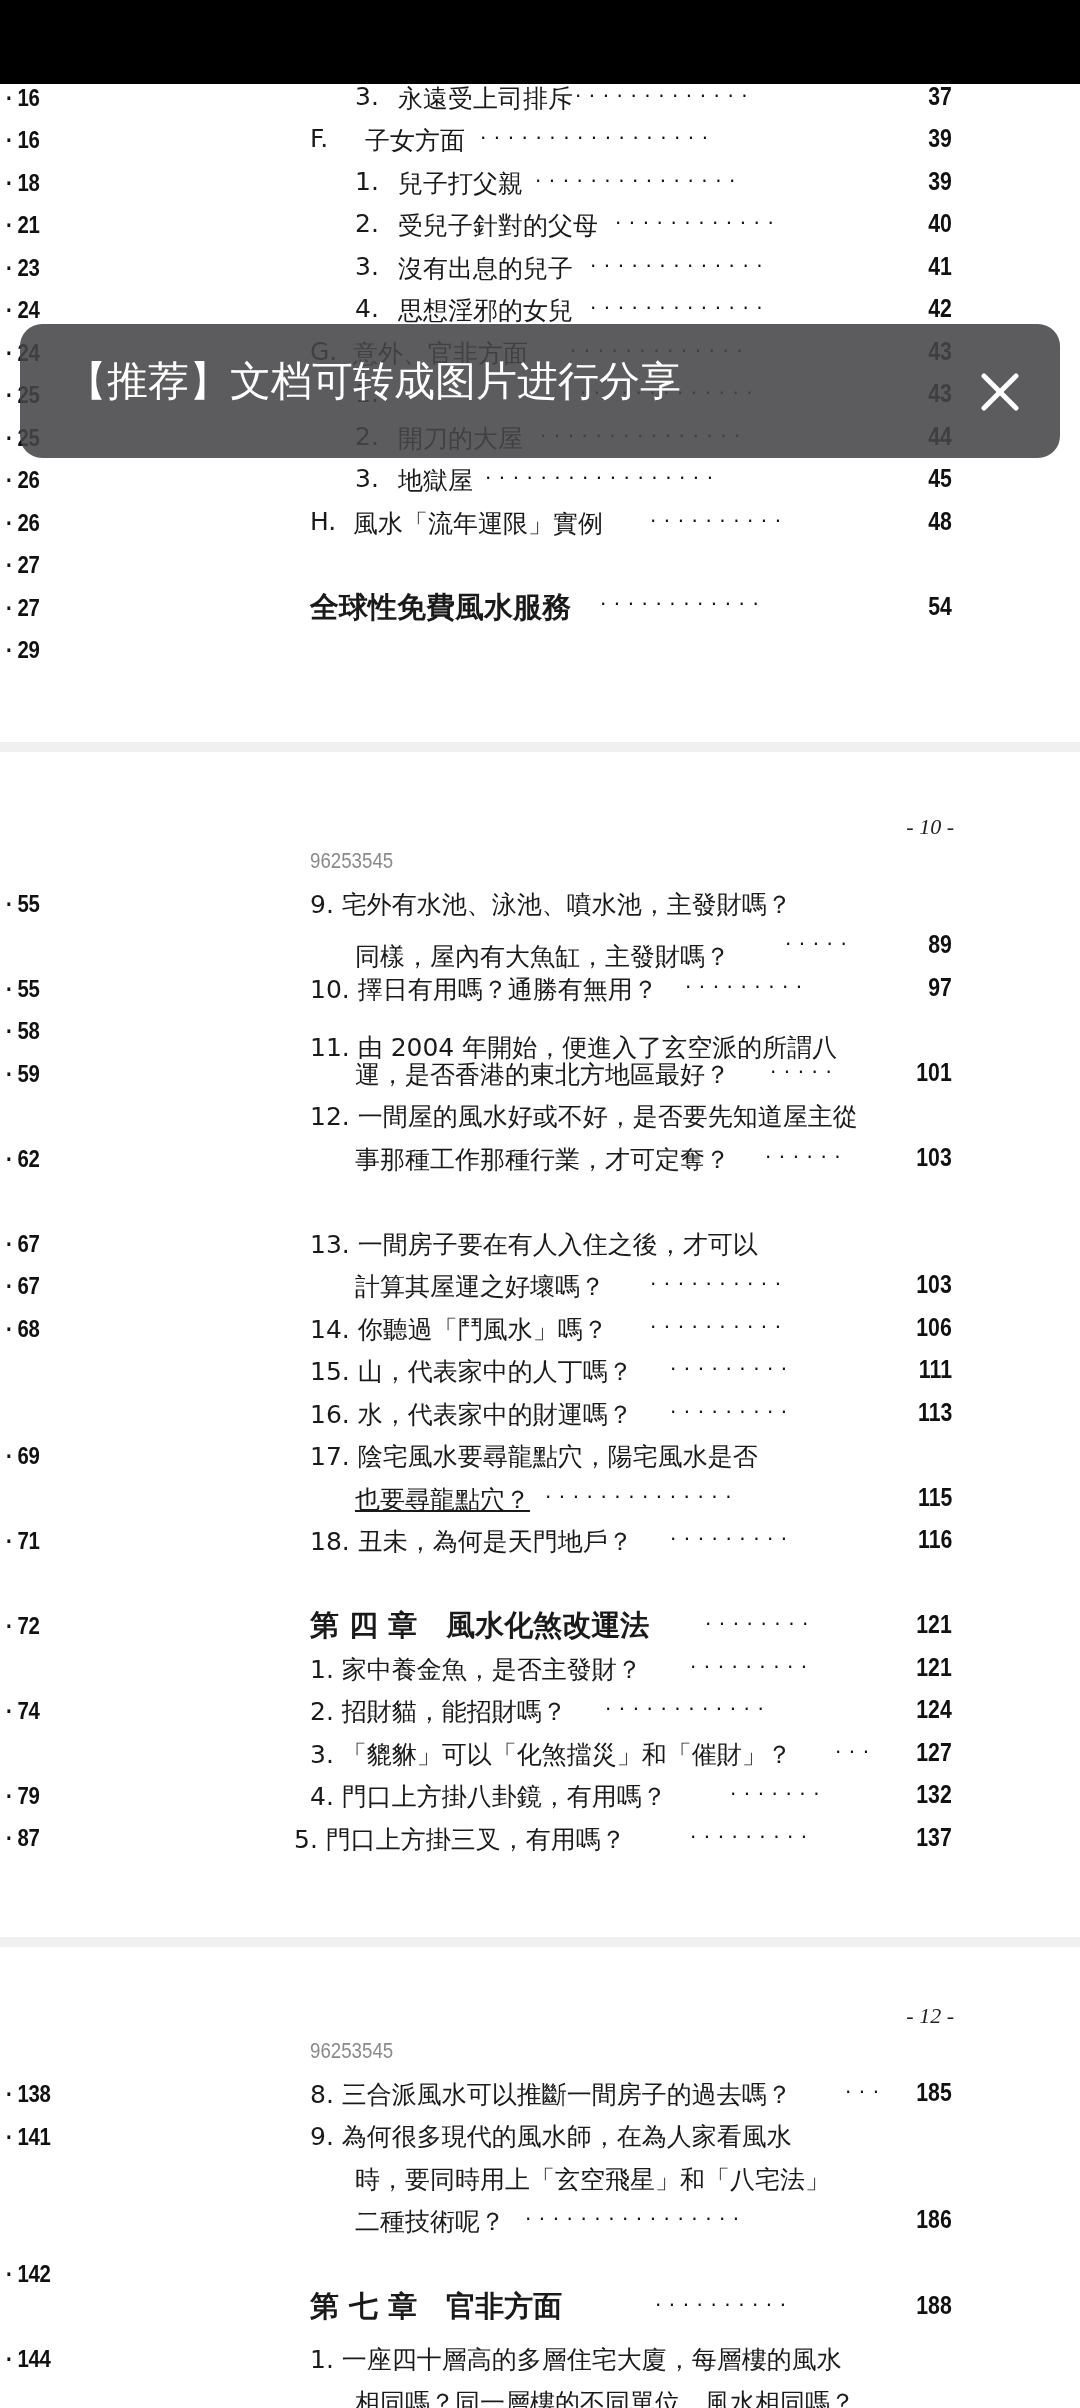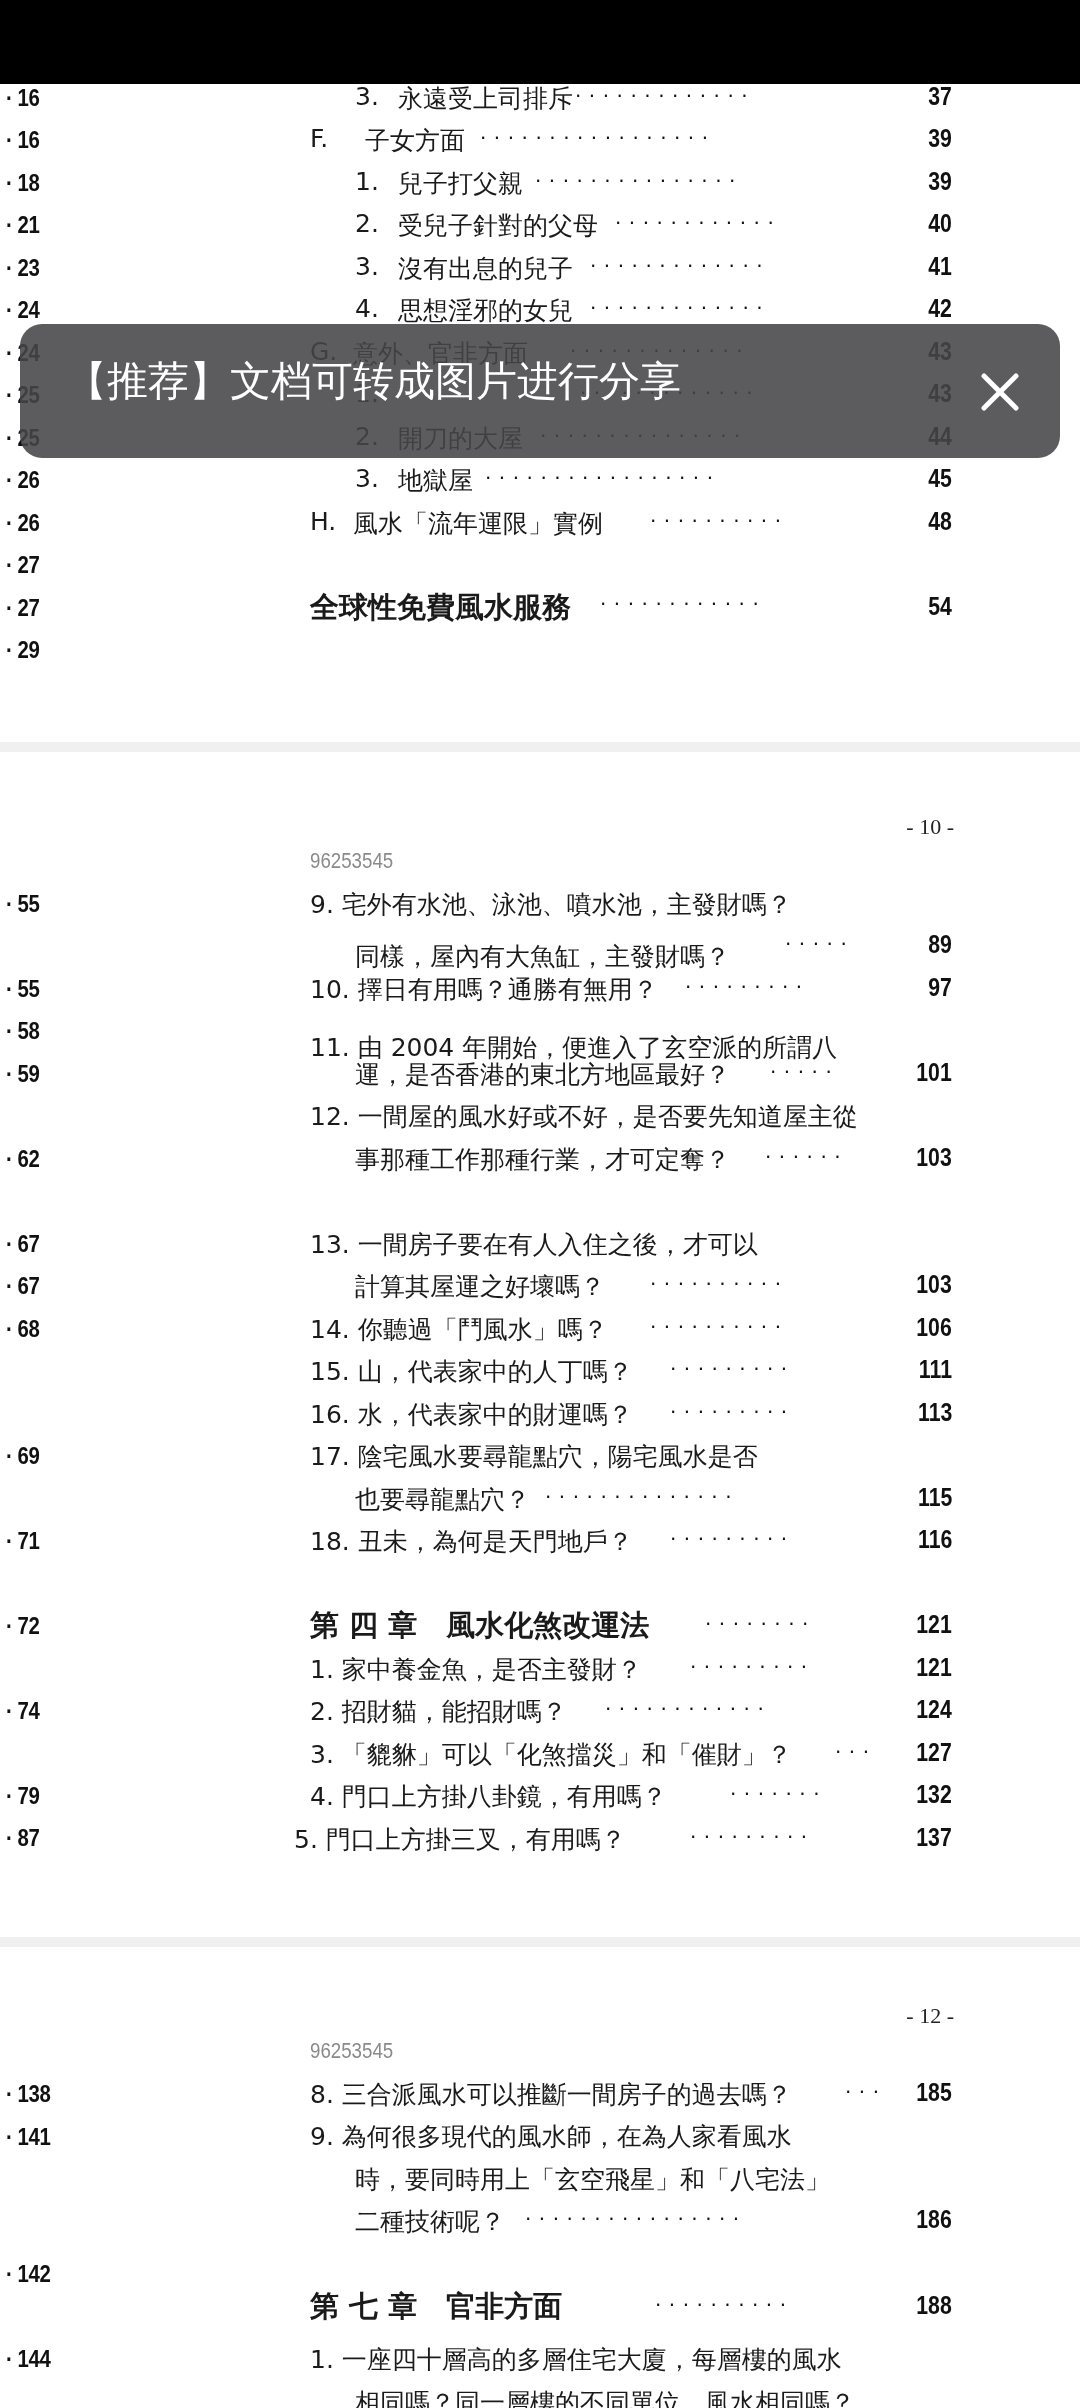--- a/index.html
+++ b/index.html
@@ -21,21 +21,21 @@
   }
   .entry.bold { font-weight:bold; font-size:29px; }
   .dots {
     position:absolute; font-size:20px; letter-spacing:7.5px; color:#111; white-space:nowrap; overflow:hidden;
   }
   .pnum {
     position:absolute; right:128px; font-size:25px; font-weight:bold;
     font-family:"Liberation Sans", sans-serif; transform:scaleX(0.85); transform-origin:right;
   }
   .page-label {
-    position:absolute; right:126px; font-size:22px; font-family:"Liberation Serif", serif; color:#222;
+    position:absolute; right:126px; font-size:22px; font-family:"Liberation Serif", serif; color:#222;font-style:italic;
   }
   .watermark {
     position:absolute; left:310px; font-size:22px; color:#8a8a8a;
     font-family:"Liberation Sans", sans-serif; transform:scaleX(0.85); transform-origin:left;
   }
   
   .banner {
     position:absolute; left:20px; top:324px; width:1040px; height:134px;
     background:rgba(70,70,72,0.88); border-radius:22px;
   }
@@ -217,21 +217,21 @@
   </div>
 
   <div>
     <span class="entry" style="left:310px;top:646px;">16. 水，代表家中的財運嗎？</span>
     <span class="dots" style="left:670px;top:648px;width:230px;">·········</span>
     <span class="pnum" style="top:646px;">113</span>
   </div>
 
   <div>
     <span class="entry" style="left:310px;top:688px;">17. 陰宅風水要尋龍點穴，陽宅風水是否</span>
-    <span class="entry" style="left:355px;top:731px;">也要尋龍點穴？</span>
+    <span class="entry" style="left:355px;top:731px;text-decoration:underline;">也要尋龍點穴？</span>
     <span class="dots" style="left:545px;top:733px;width:355px;">··············</span>
     <span class="pnum" style="top:731px;">115</span>
   </div>
 
   <div>
     <span class="entry" style="left:310px;top:773px;">18. 丑未，為何是天門地戶？</span>
     <span class="dots" style="left:670px;top:775px;width:230px;">·········</span>
     <span class="pnum" style="top:773px;">116</span>
   </div>
 

